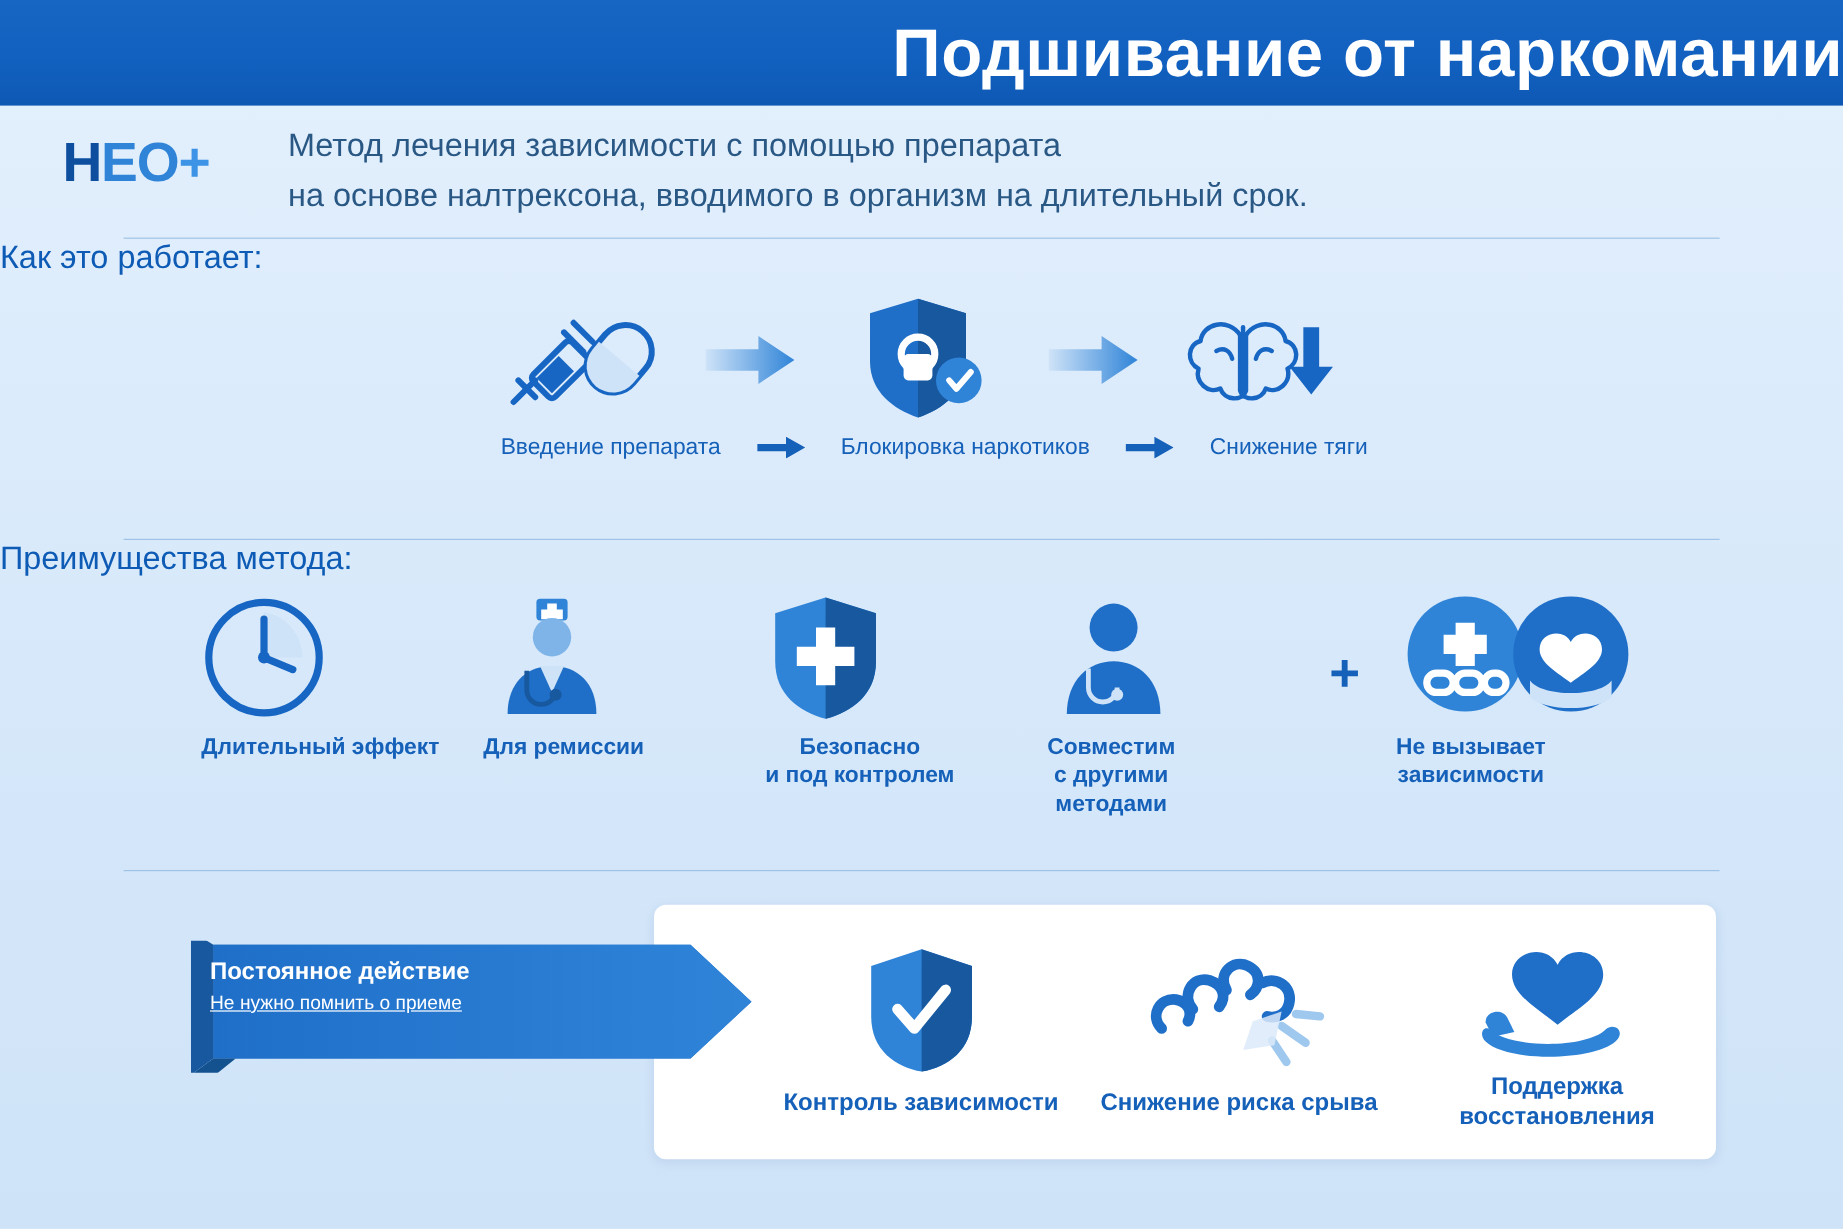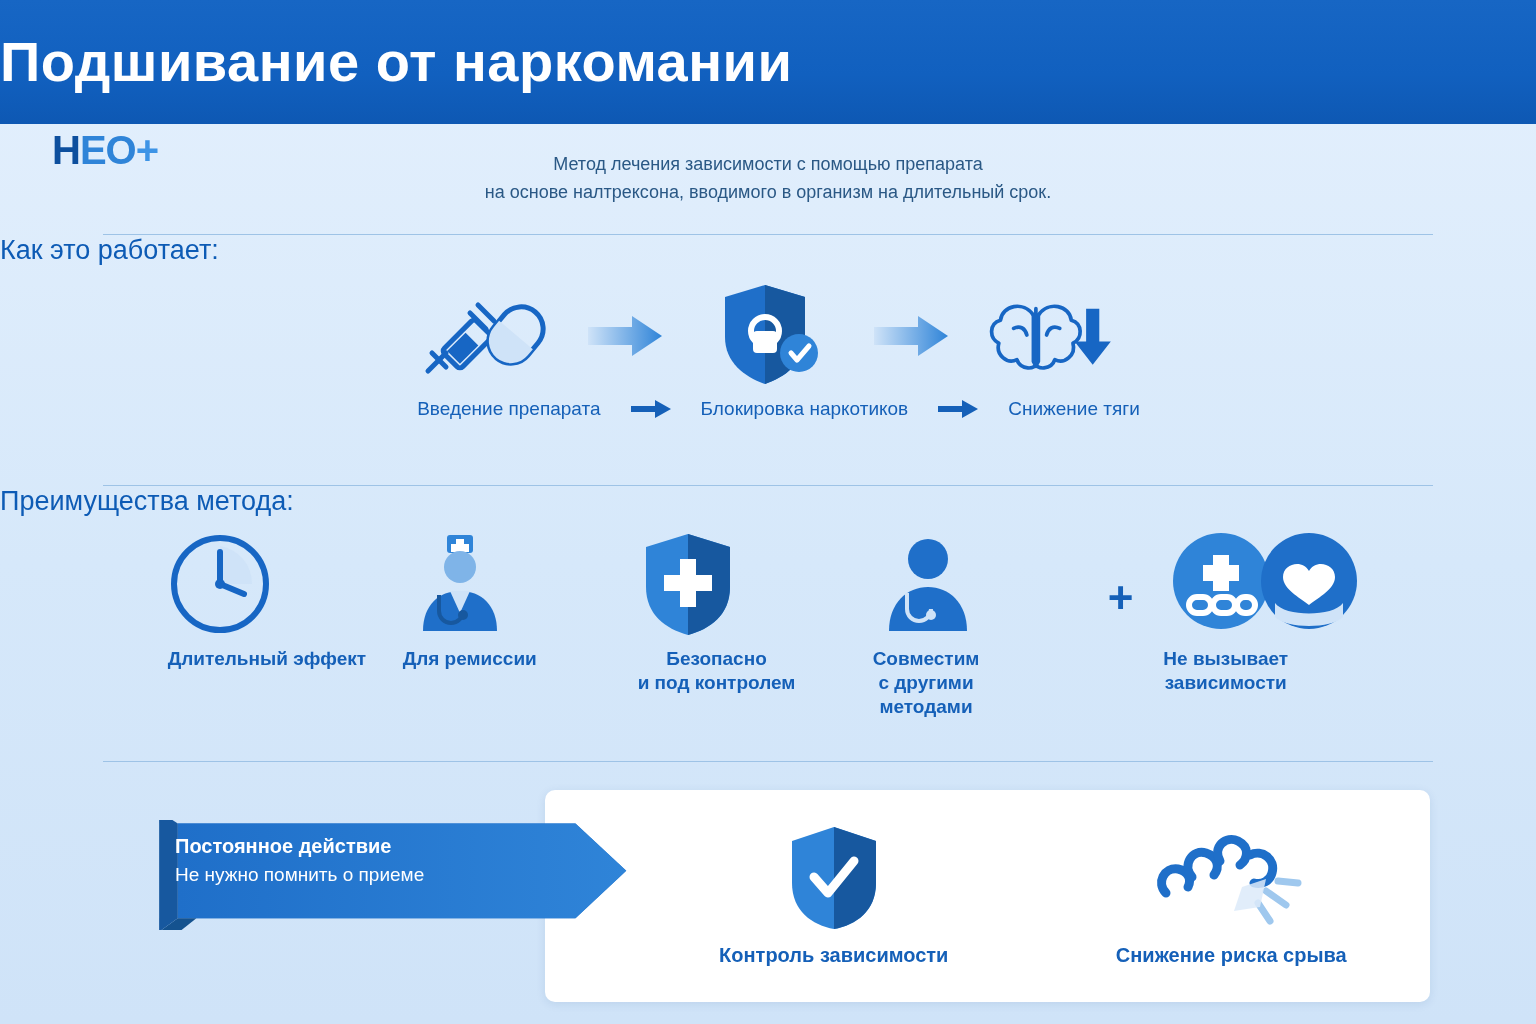--- a/index.html
+++ b/index.html
@@ -18,59 +18,59 @@
     width: 1536px;
     height: 1024px;
     background: linear-gradient(180deg, #e4f0fd 0%, #d6e8fa 55%, #cfe3f8 100%);
     overflow: hidden;
   }
 
   
   .header {
     position: relative;
     width: 100%;
-    height: 124px;
+    height: 88px;
     background: linear-gradient(180deg, #1766c4 0%, #1160bf 60%, #0e58b3 100%);
     display: flex;
     align-items: center;
-    justify-content: flex-start;
+    justify-content: flex-end;
   }
   .header-title {
     color: #ffffff;
     font-size: 56px;
     font-weight: bold;
     letter-spacing: 0.5px;
     text-align: center;
     line-height: 1;
   }
 
   
   .intro {
     position: relative;
     height: 110px;
     display: flex;
     align-items: center;
   }
   .logo {
     position: absolute;
     left: 52px;
-    top: 4px;
-    font-size: 40px;
+    top: 20px;
+    font-size: 46px;
     font-weight: bold;
     letter-spacing: -1px;
     color: #1766c4;
   }
   .logo .l-dark { color: #0d4f9e; }
   .logo .l-mid  { color: #2f84d8; }
   .logo .l-plus { color: #3d94e6; font-weight: bold; }
   .intro-text {
     width: 100%;
-    text-align: center;
+    text-align: left;
     color: #2a5885;
-    font-size: 18px;
+    font-size: 27px;
     line-height: 1.55;
     padding: 0 240px;
     box-sizing: border-box;
   }
 
   .divider {
     width: 1330px;
     height: 1px;
     background: #9ec3e6;
     margin: 0 auto;
@@ -209,22 +209,23 @@
     width: 400px;
     color: #ffffff;
     z-index: 4;
   }
   .ribbon-title {
     font-size: 20px;
     font-weight: bold;
     line-height: 1.2;
   }
   .ribbon-sub {
-    font-size: 19px;
+    font-size: 16px;
     margin-top: 6px;
+    text-decoration: underline;
   }
   svg { display: block; }
 </style>
 </head>
 <body>
 
 <div class="poster">
 
   <div class="header">
     <div class="header-title">Подшивание от наркомании</div>
@@ -444,20 +445,33 @@
               <line x1="120" y1="60" x2="140" y2="74"></line>
               <line x1="112" y1="72" x2="124" y2="90"></line>
               <line x1="132" y1="50" x2="152" y2="52"></line>
             </g>
             <path d="M96 56 l24 -8 -6 28 -26 4 z" fill="#dceaf9" opacity="0.85"></path>
           </svg>
         </div>
         <div class="card-label">Снижение риска срыва</div>
       </div>
 
+      <div class="card-item">
+        <div class="card-icon">
+          <svg width="140" height="102" viewBox="0 0 140 102">
+            <path d="M70 24 c-9 -18 -38 -12 -38 8 c0 18 24 30 38 42 c14 -12 38 -24 38 -42 c0 -20 -29 -26 -38 -8 z" fill="#1f6fc9"></path>
+            <path d="M14 78 c16 16 80 16 96 0 c6 -6 16 0 10 8 c-14 18 -92 20 -110 2 c-6 -6 -2 -14 4 -10 z" fill="#2f84d8"></path>
+            <path d="M10 72 c0 -10 14 -12 18 -4 l6 12 -18 4 z" fill="#2f84d8"></path>
+          </svg>
+        </div>
+        <div class="card-label">
+          <div>Поддержка</div>
+          <div>восстановления</div>
+        </div>
+      </div>
 
     </div>
 
     <svg class="ribbon" viewBox="0 0 530 130">
       <path d="M0 4 h470 l60 56 -60 56 h-470 z" fill="#1f6fc9"></path>
       <path d="M0 4 h470 l60 56 -60 56 h-470 z" fill="url(#rg)"></path>
       <defs>
         <linearGradient id="rg" x1="0" y1="0" x2="1" y2="0">
           <stop offset="0%" stop-color="#1f6fc9"></stop>
           <stop offset="100%" stop-color="#2f84d8"></stop>

